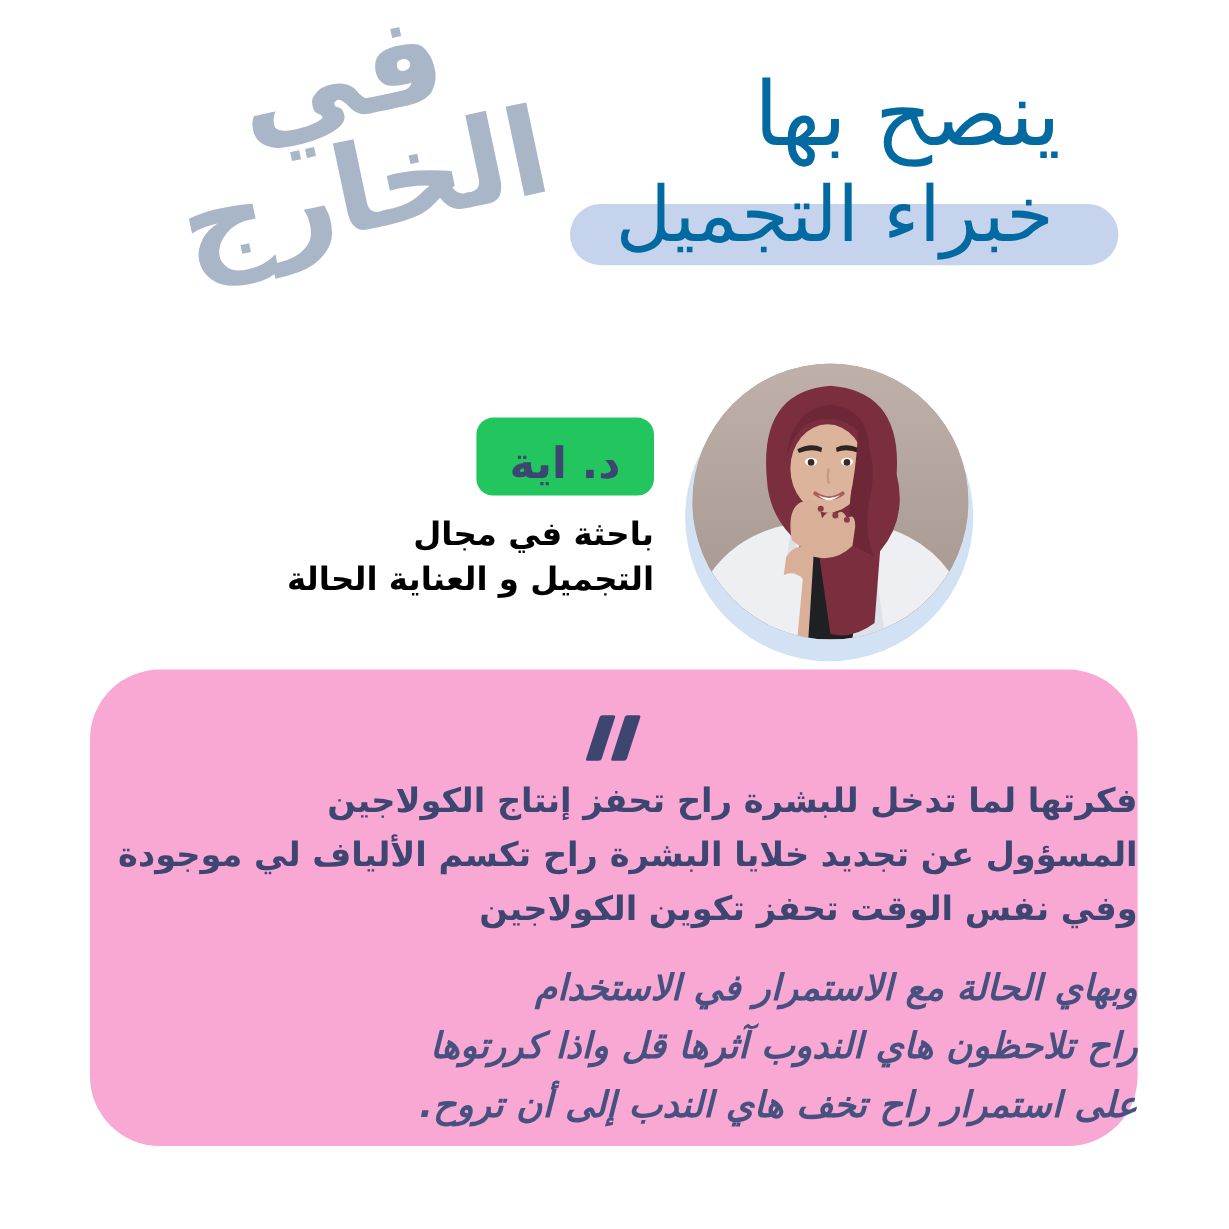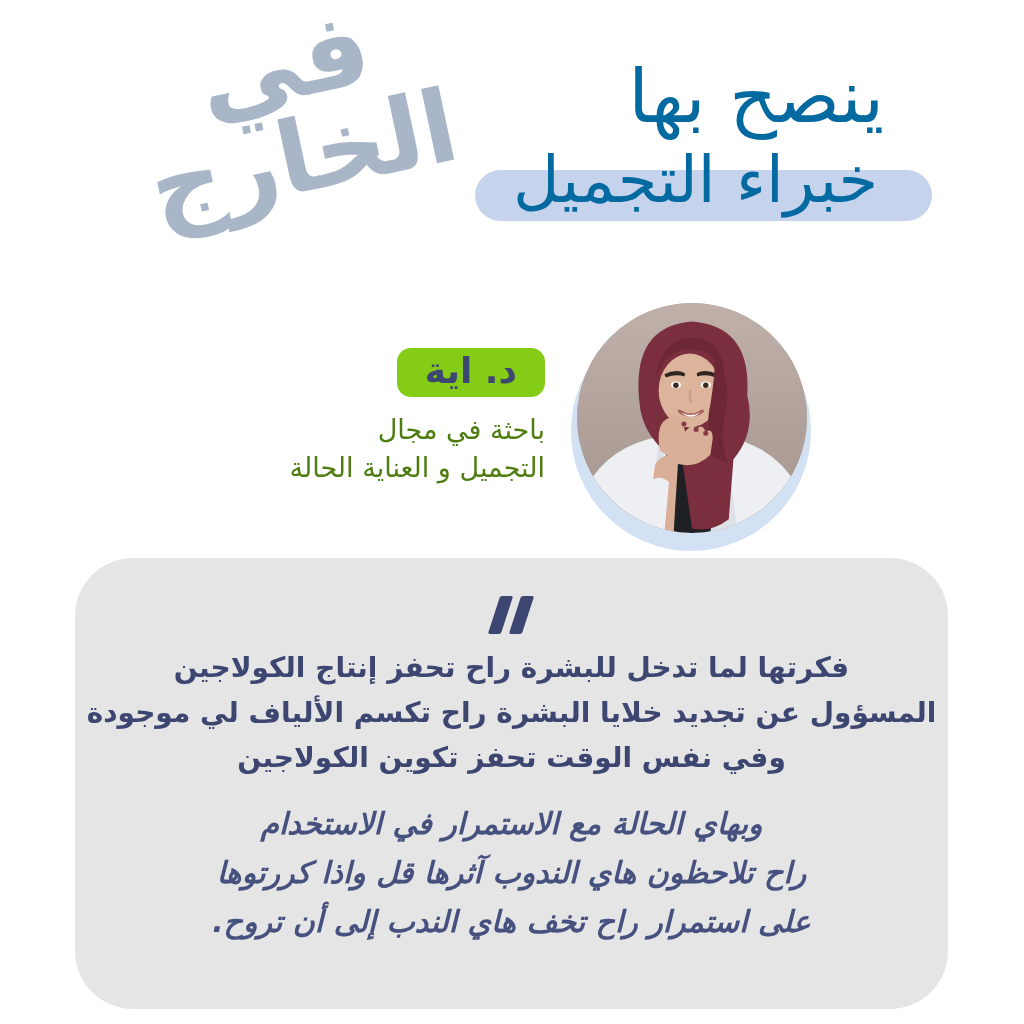--- a/index.html
+++ b/index.html
@@ -36,29 +36,29 @@
   }
   .photo{
     position:absolute;left:577px;top:303px;width:230px;height:230px;
     border-radius:50%;overflow:hidden;background:#b3a59d;
   }
   .photo svg{display:block;width:100%;height:100%;}
   .expert-text{
     position:absolute;right:479px;top:348px;direction:rtl;text-align:right;
   }
   .name-pill{
-    display:inline-block;background:#84cc16;border-radius:14px;
-    padding:2px 28px 6px 28px;color:#3d4571;font-weight:900;font-size:36px;
+    display:inline-block;background:#22c55e;border-radius:14px;
+    padding:18px 28px 6px 28px;color:#3d4571;font-weight:900;font-size:36px;
   }
-  .role{margin-top:14px;color:#4d7c0f;font-weight:400;font-size:27px;line-height:1.4;}
+  .role{margin-top:14px;color:#000000;font-weight:700;font-size:27px;line-height:1.4;}
   
   .quote-card{
-    position:absolute;left:75px;top:558px;width:873px;height:451px;
-    background:#e5e5e5;border-radius:58px;
-    direction:rtl;text-align:center;
+    position:absolute;left:75px;top:558px;width:873px;height:397px;
+    background:#f9a8d4;border-radius:58px;
+    direction:rtl;
   }
   .quote-icon{
     margin:38px auto 10px auto;width:48px;height:40px;position:relative;
   }
   .quote-icon i{
     position:absolute;top:0;width:13px;height:38px;background:#3d4571;
     transform:skewX(-18deg);border-radius:2px;
   }
   .quote-icon i.a{left:6px;} .quote-icon i.b{left:27px;}
   .q-bold{color:#3d4571;font-weight:900;font-size:28px;line-height:1.6;}

